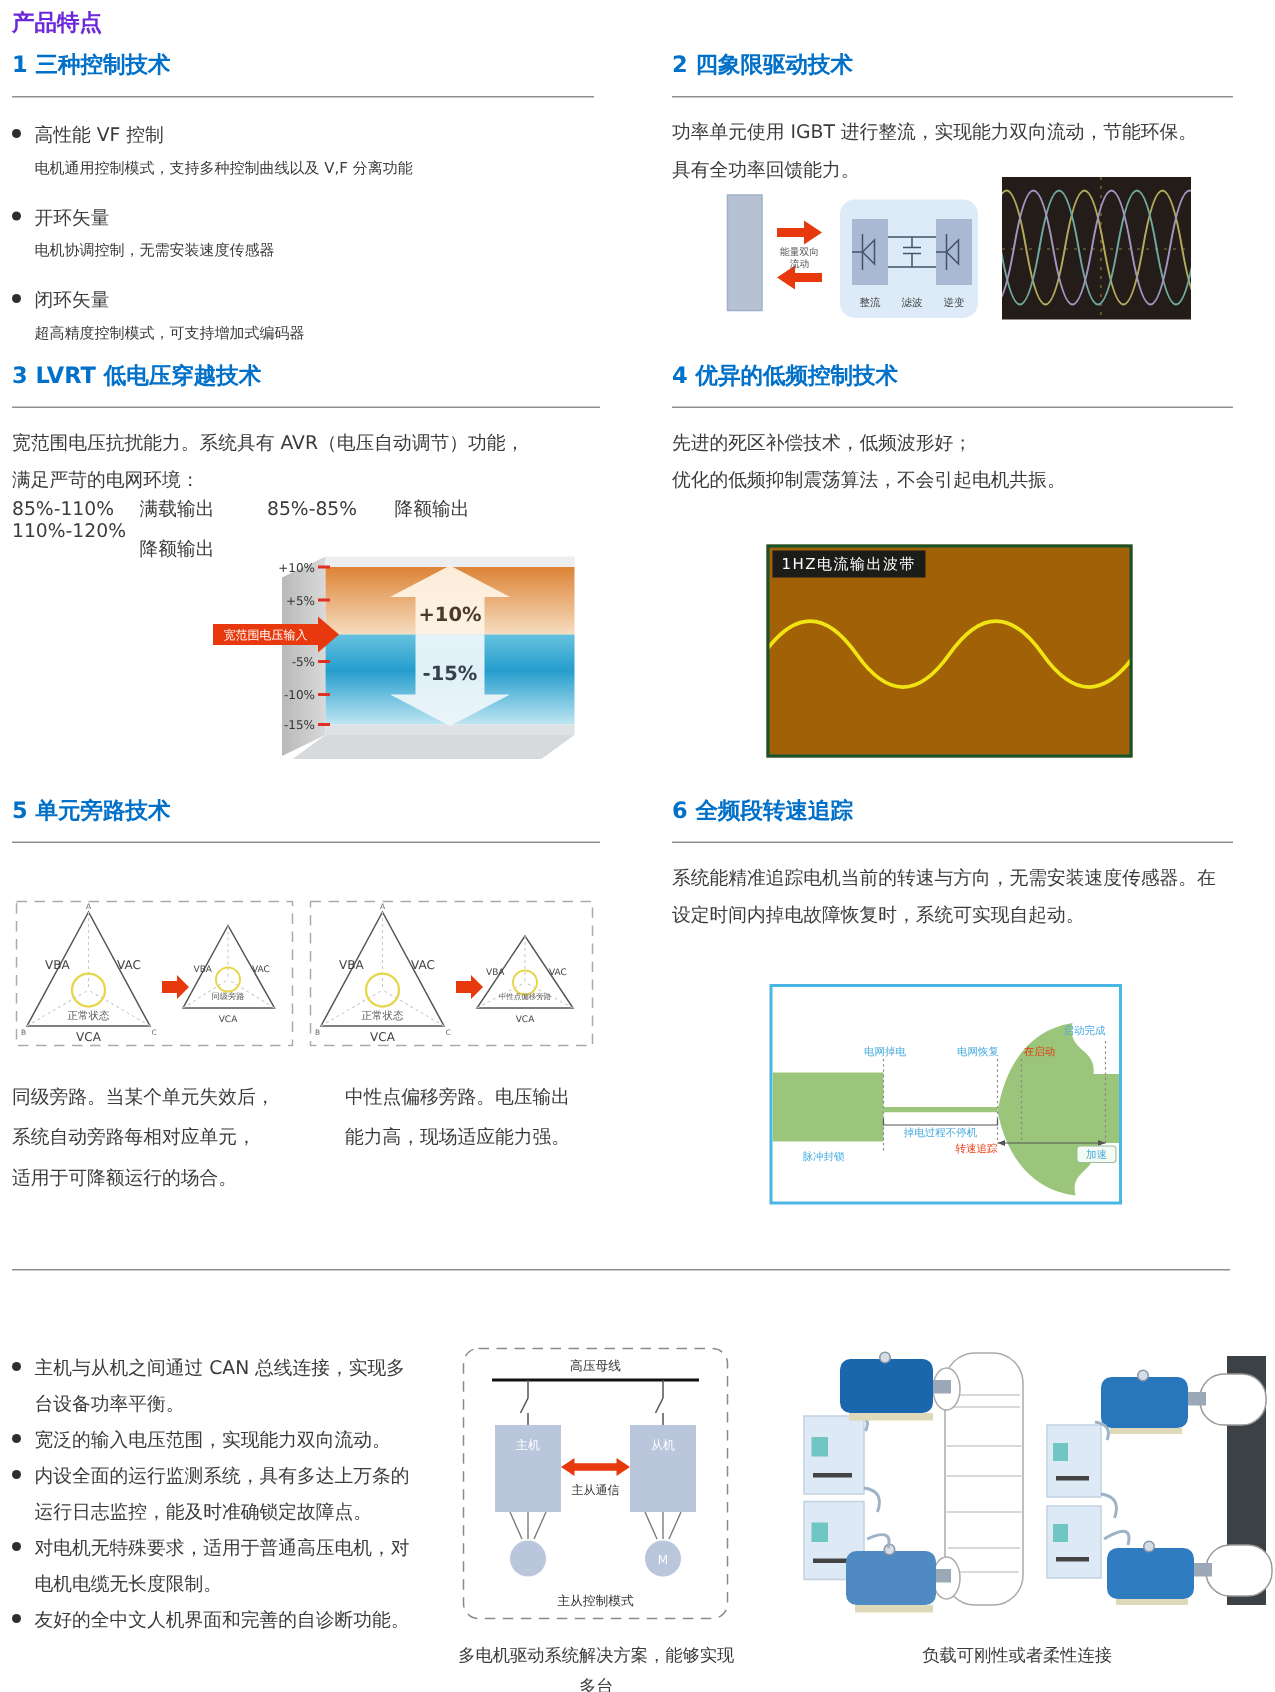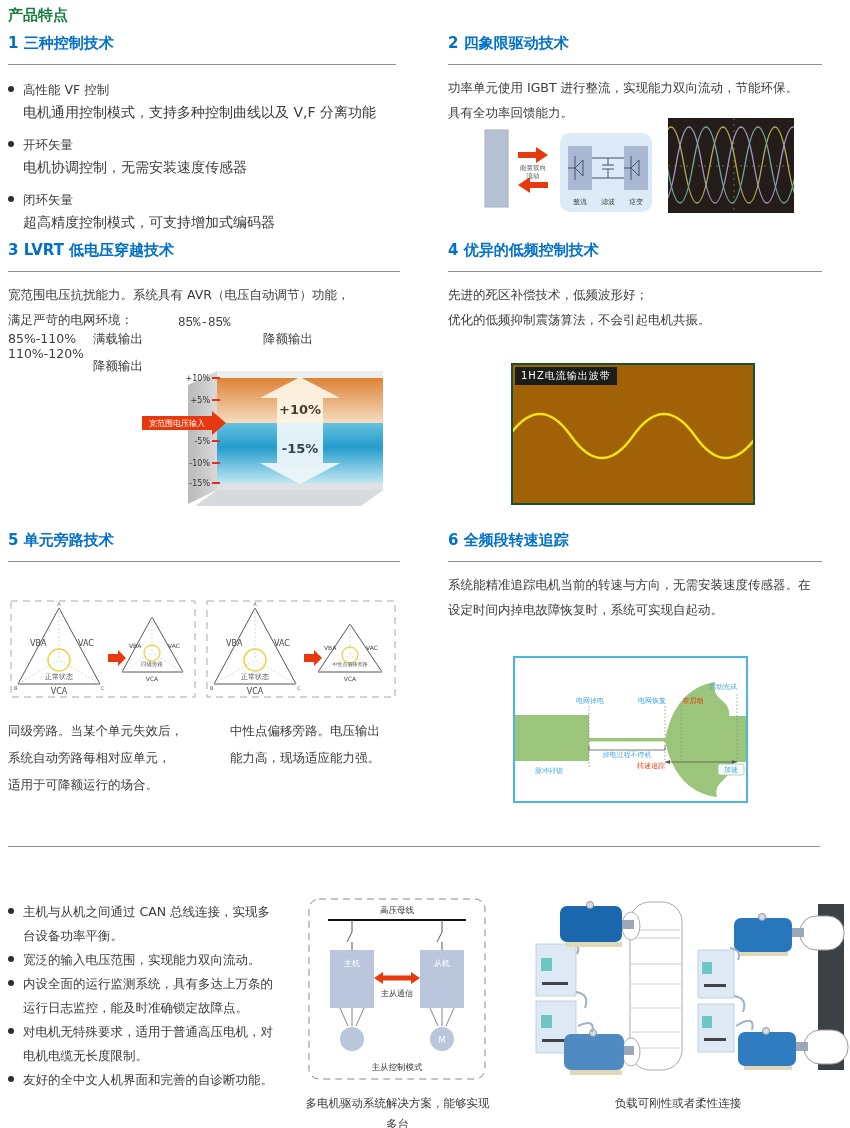--- a/index.html
+++ b/index.html
@@ -1,28 +1,28 @@
 <!DOCTYPE html>
 <html><head>
 <meta charset="utf-8">
 <style>
   html,body{margin:0;padding:0;background:#ffffff;}
   body{font-family:"DejaVu Sans","Liberation Sans",sans-serif;}
   #page{position:relative;width:850px;height:1128px;background:#fff;overflow:hidden;color:#3b3b3b;}
   .sec{position:absolute;}
-  .page-title{position:absolute;left:8px;top:6px;font-size:15px;font-weight:bold;color:#15803d;}
+  .page-title{position:absolute;left:8px;top:6px;font-size:15px;font-weight:bold;color:#6d28d9;}
   .sec-h{margin:0;font-size:15px;line-height:26px;font-weight:bold;color:#0070c9;}
   .rule{height:0;border-top:1px solid #8f8f8f;margin-top:8px;}
   .pre{white-space:pre-line;}
   .body-t{font-size:12.5px;line-height:25px;color:#3b3b3b;margin-top:10px;}
   .dot{display:inline-block;width:6px;height:6px;border-radius:50%;background:#2e2e2e;margin-right:9px;vertical-align:2px;}
   .b-wrap{padding-top:13px;}
   .b-item{margin-bottom:9px;}
   .b-title{font-size:12.5px;line-height:23px;color:#3b3b3b;}
-  .b-desc{font-size:14px;line-height:23px;padding-left:15px;color:#3b3b3b;}
+  .b-desc{font-size:10px;line-height:23px;padding-left:15px;color:#3b3b3b;}
   .pct{position:absolute;font-size:12.5px;color:#3b3b3b;}
   .abs{position:absolute;}
   .chart-box{position:absolute;background:#a16207;border:2px solid #14532d;box-sizing:border-box;text-decoration:underline;}
   .chart-tag{position:absolute;left:2px;top:2px;background:#1c1c1a;color:#fff;font-size:10px;padding:2px 6px;letter-spacing:1px;}
   .cap{position:absolute;font-size:12.5px;line-height:27px;color:#3b3b3b;}
   .cap-c{position:absolute;font-size:11.5px;line-height:21px;text-align:center;color:#3b3b3b;}
   .b7{padding-left:15px;text-indent:-15px;font-size:12.5px;line-height:24px;color:#3b3b3b;}
   .b7 .pre{display:inline;}
   svg text{font-family:"DejaVu Sans","Liberation Sans",sans-serif;}
 </style>
@@ -99,21 +99,21 @@
     </svg>
   </div>
 
   <div class="sec" style="left:8px;top:237px;width:392px;height:290px;">
     <div class="sec-h">3 LVRT 低电压穿越技术</div>
     <div class="rule"></div>
     <div class="body-t pre">宽范围电压抗扰能力。系统具有 AVR（电压自动调节）功能，
 满足严苛的电网环境：</div>
     <span class="pct" style="left:0;top:94px;">85%-110%</span>
     <span class="pct" style="left:85px;top:94px;">满载输出</span>
-    <span class="pct" style="left:170px;top:79px;font-family:Liberation Mono, monospace;">85%-85%</span>
+    <span class="pct" style="left:170px;top:94px;">85%-85%</span>
     <span class="pct" style="left:255px;top:94px;">降额输出</span>
     <span class="pct" style="left:0;top:109px;">110%-120%</span>
     <span class="pct" style="left:85px;top:121px;">降额输出</span>
     <svg class="abs" style="left:132px;top:126px;" width="250" height="152" viewBox="0 0 250 152">
       <defs>
         <linearGradient id="orangeGrad" x1="0" y1="0" x2="0" y2="1">
           <stop offset="0" stop-color="#dd8336"></stop>
             <stop offset="1" stop-color="#f6ddc0"></stop>
         </linearGradient>
         <linearGradient id="blueGrad" x1="0" y1="0" x2="0" y2="1">

